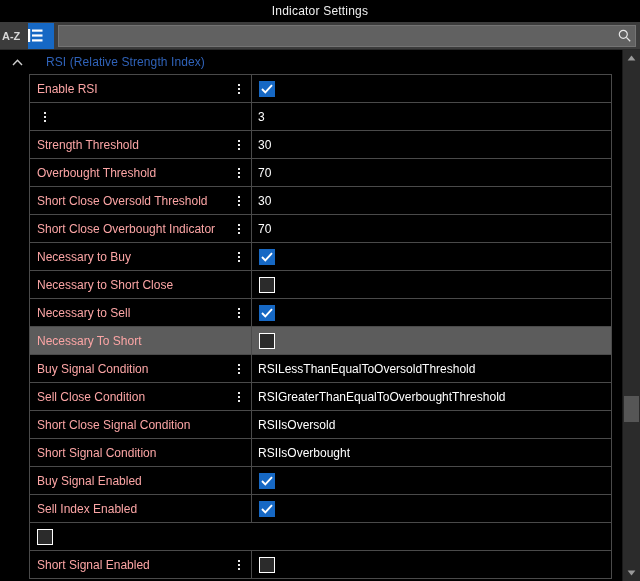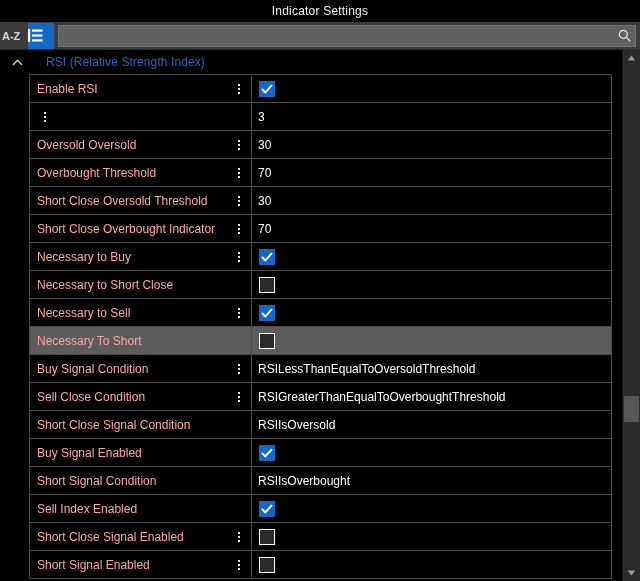--- a/index.html
+++ b/index.html
@@ -291,21 +291,21 @@
                 <i></i>
                 <i></i>
               </span>
             </div>
             <div class="cell-value">
               <span class="value-text">3</span>
             </div>
           </div>
           <div class="row">
             <div class="cell-label">
-              <span class="label-text">Oversold Oversold</span>
+              <span class="label-text">Strength Threshold</span>
               <span class="kebab">
                 <i></i>
                 <i></i>
                 <i></i>
               </span>
             </div>
             <div class="cell-value">
               <span class="value-text">30</span>
             </div>
           </div>
@@ -442,74 +442,66 @@
                 <i></i>
                 <i></i>
               </span>
             </div>
             <div class="cell-value">
               <span class="value-text">RSIIsOversold</span>
             </div>
           </div>
           <div class="row">
             <div class="cell-label">
+              <span class="label-text">Short Signal Condition</span>
+              <span class="kebab hidden">
+                <i></i>
+                <i></i>
+                <i></i>
+              </span>
+            </div>
+            <div class="cell-value">
+              <span class="value-text">RSIIsOverbought</span>
+            </div>
+          </div>
+          <div class="row">
+            <div class="cell-label">
               <span class="label-text">Buy Signal Enabled</span>
               <span class="kebab hidden">
                 <i></i>
                 <i></i>
                 <i></i>
               </span>
             </div>
             <div class="cell-value">
               <span class="checkbox checked">
                 <svg class="tick" width="12" height="10" viewBox="0 0 12 10" aria-hidden="true">
                   <polyline points="1,5 4.3,8.3 11,1.2" fill="none" stroke="#ffffff" stroke-width="1.9"></polyline>
                 </svg>
               </span>
             </div>
           </div>
           <div class="row">
             <div class="cell-label">
-              <span class="label-text">Short Signal Condition</span>
-              <span class="kebab hidden">
-                <i></i>
-                <i></i>
-                <i></i>
-              </span>
-            </div>
-            <div class="cell-value">
-              <span class="value-text">RSIIsOverbought</span>
-            </div>
-          </div>
-          <div class="row">
-            <div class="cell-label">
               <span class="label-text">Sell Index Enabled</span>
               <span class="kebab hidden">
                 <i></i>
                 <i></i>
                 <i></i>
               </span>
             </div>
             <div class="cell-value">
               <span class="checkbox checked">
                 <svg class="tick" width="12" height="10" viewBox="0 0 12 10" aria-hidden="true">
                   <polyline points="1,5 4.3,8.3 11,1.2" fill="none" stroke="#ffffff" stroke-width="1.9"></polyline>
                 </svg>
               </span>
             </div>
           </div>
           <div class="row">
-            <div class="cell-label">
-              <span class="label-text">Short Close Signal Enabled</span>
-              <span class="kebab">
-                <i></i>
-                <i></i>
-                <i></i>
-              </span>
-            </div>
             <div class="cell-value">
               <span class="checkbox"></span>
             </div>
           </div>
           <div class="row">
             <div class="cell-label">
               <span class="label-text">Short Signal Enabled</span>
               <span class="kebab">
                 <i></i>
                 <i></i>

